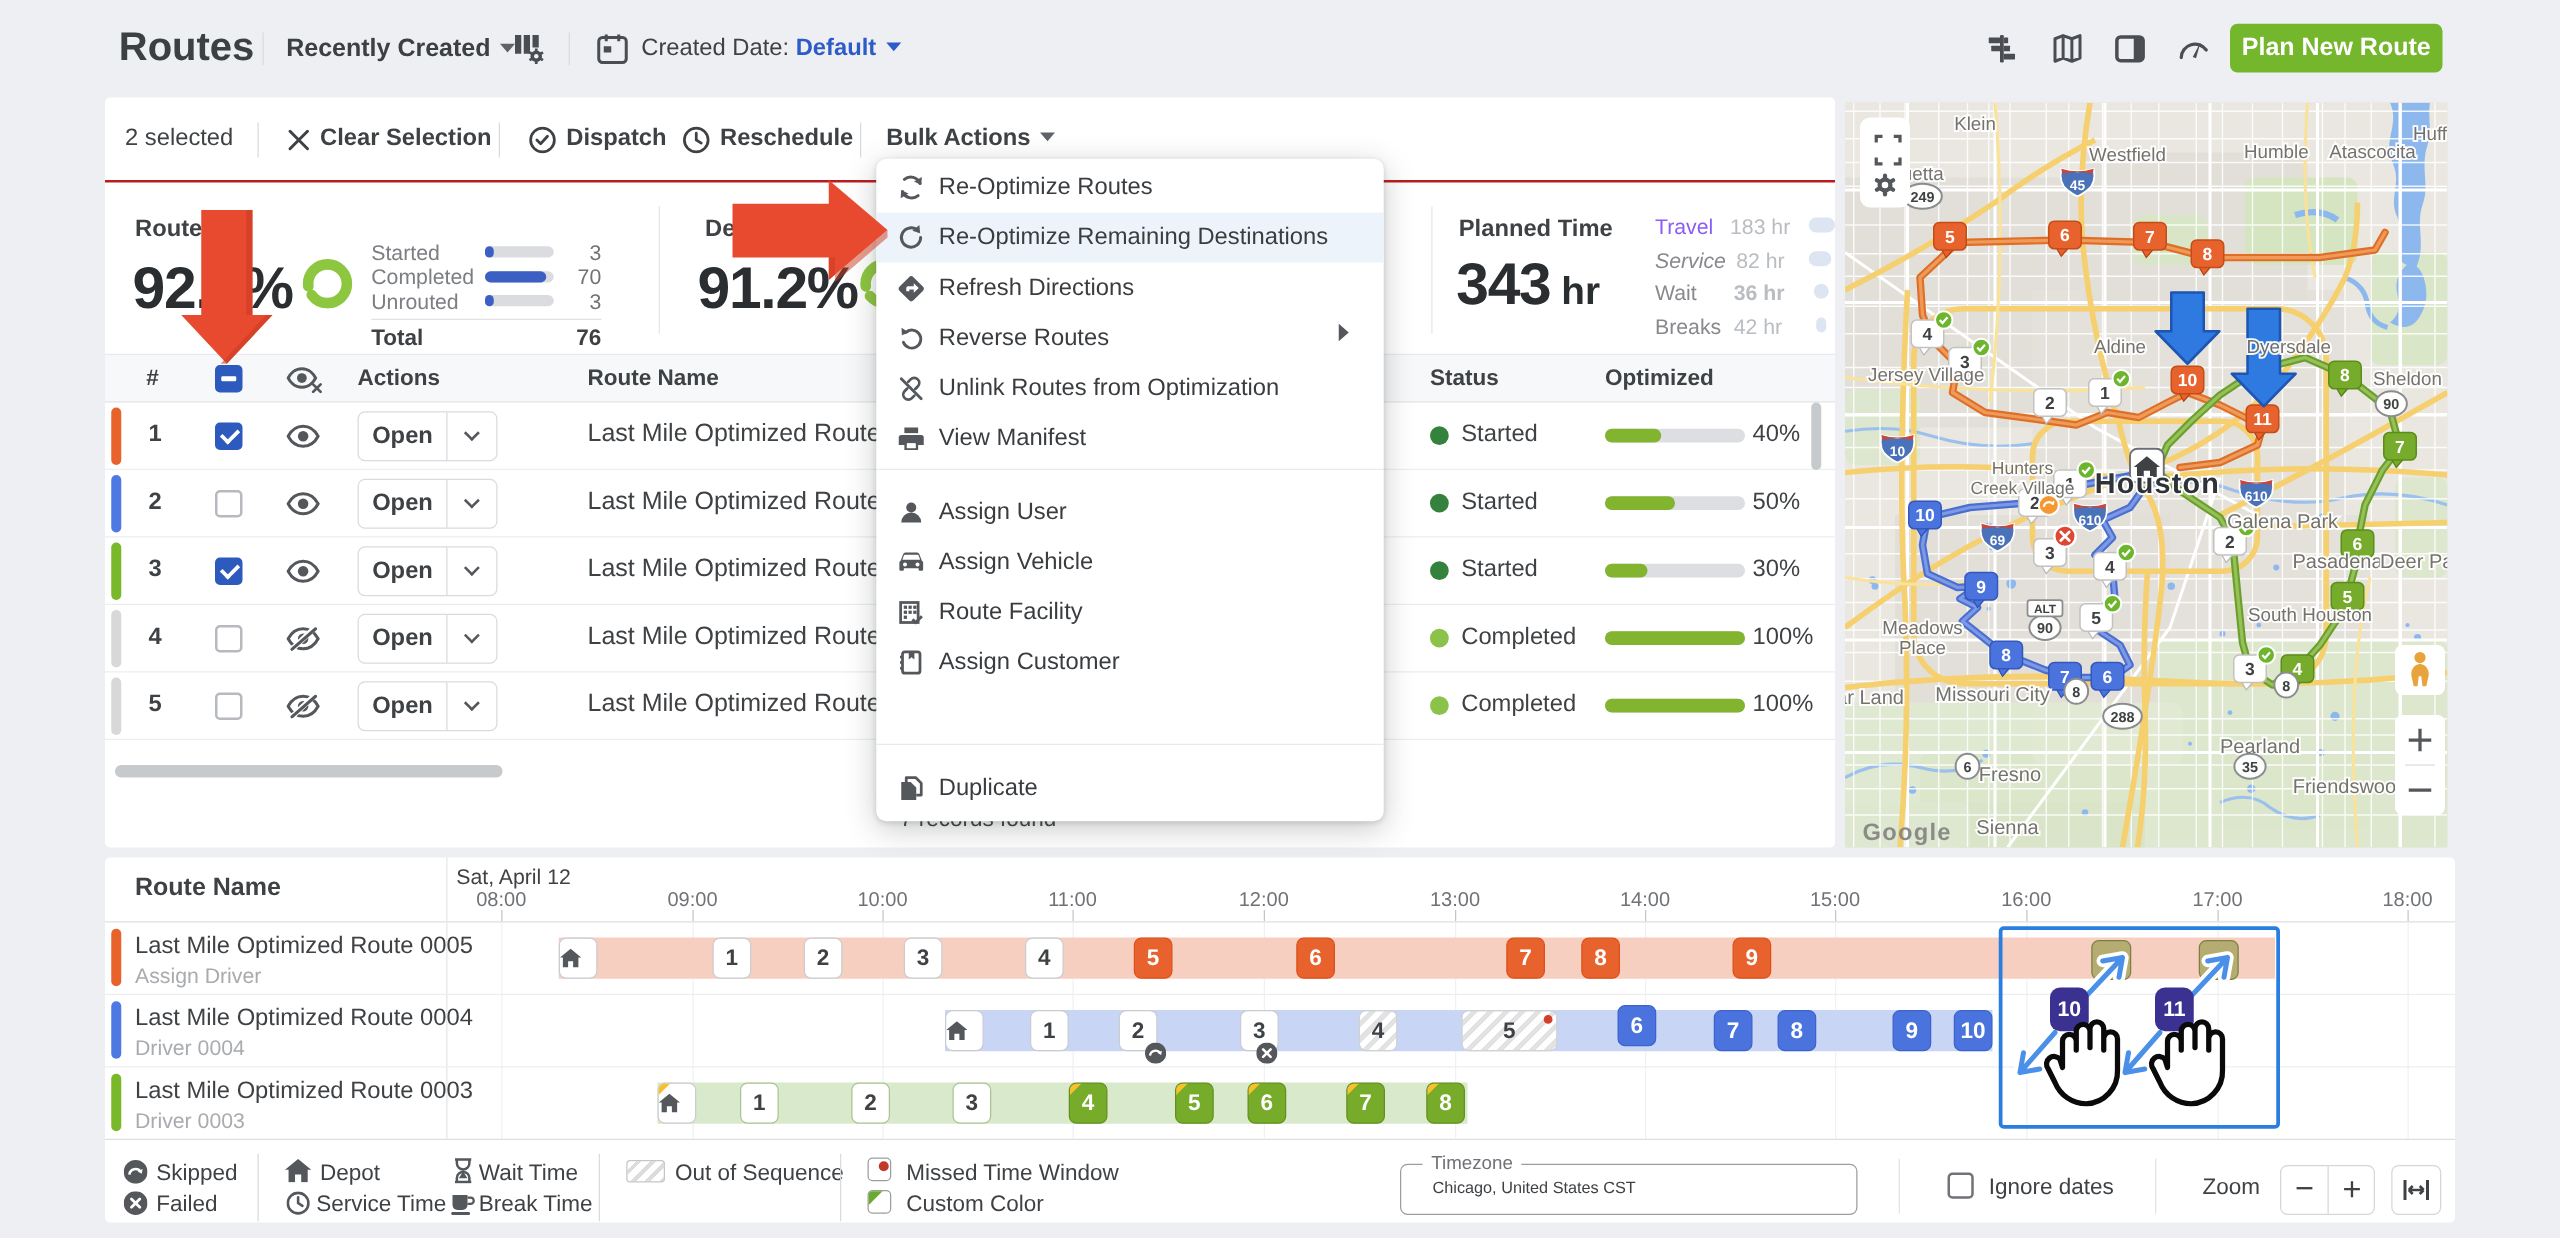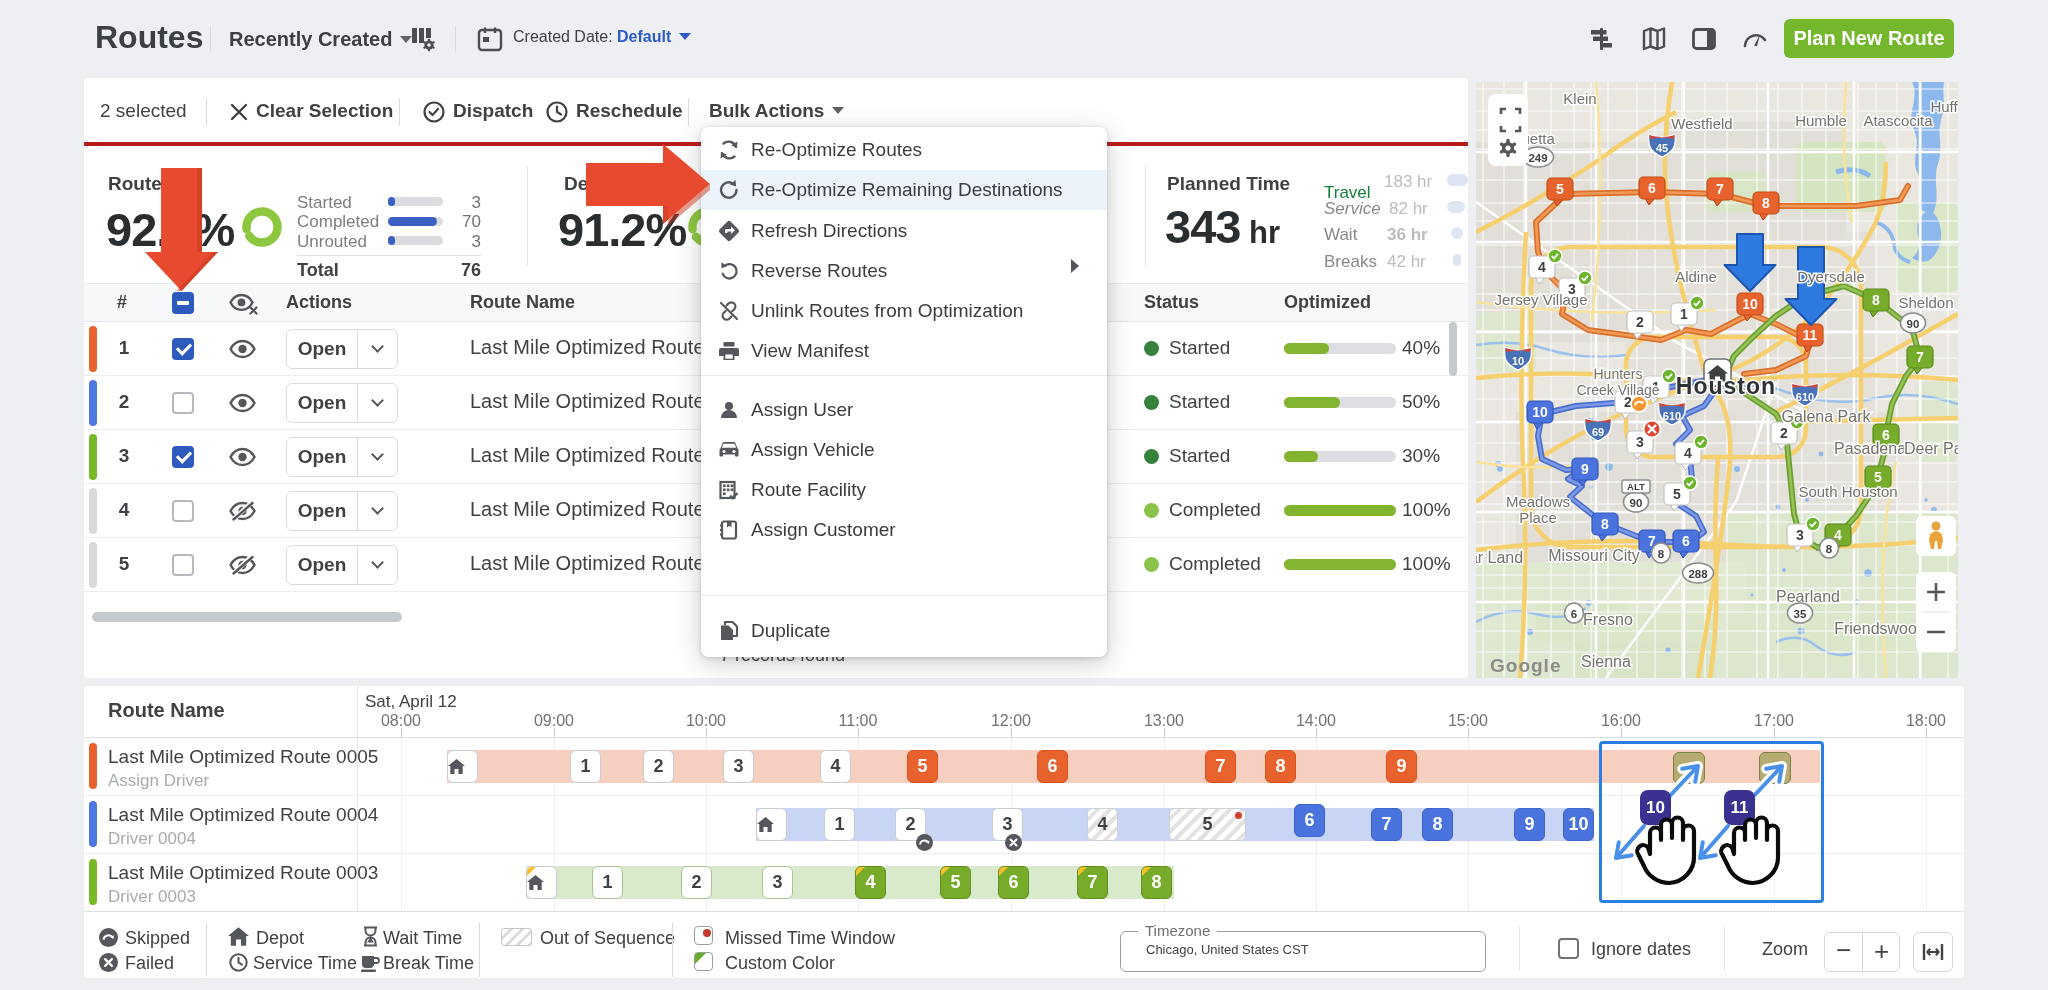--- a/index.html
+++ b/index.html
@@ -6,28 +6,28 @@
 html,body { width:2048px; height:990px; overflow:hidden; }
 body { background:#edeff2; font-family:"Liberation Sans", sans-serif; color:#3f4245; position:relative; }
 .abs { position:absolute; }
 .hdiv { background:#d8dbdf; width:1px; }
 svg { display:block; }
 
 #h-title { left:95px; top:19px; font-size:32px; font-weight:bold; color:#3c4043; }
 #h-div1 { left:210px; top:26px; height:26px; }
 #h-recent { left:229px; top:28px; font-size:20px; font-weight:bold; color:#3c4043; }
 #h-div2 { left:455px; top:26px; height:26px; }
-#h-cd { left:513px; top:28px; font-size:16px; color:#3f4245; }
+#h-cd { left:513px; top:28px; font-size:19px; color:#3f4245; }
 #h-cd .blue { color:#2d5bc8; font-weight:bold; }
 .caret { display:inline-block; width:0; height:0; border-left:6px solid transparent; border-right:6px solid transparent; border-top:7px solid #5f6368; vertical-align:middle; margin-left:8px; margin-bottom:3px; }
 .caret.blue { border-top-color:#2d5bc8; }
 #btn-plan { left:1784px; top:19px; width:170px; height:39px; background:#74b62c; border-radius:6px; color:#fff; font-size:20px; font-weight:bold; text-align:center; line-height:39px; }
 
 #mainpanel { left:84px; top:78px; width:1384px; height:600px; background:#fff; border-radius:4px; }
-#toolbar { left:0; top:0; width:1384px; height:68px; border-bottom:4px solid #b91c1c; }
+#toolbar { left:0; top:0; width:1384px; height:68px; border-bottom:2px solid #b91c1c; }
 #toolbar .item { position:absolute; top:22px; font-size:19px; color:#3f4245; }
 #toolbar .bold { font-weight:bold; }
 
 #stats { left:0; top:69px; width:1384px; height:137px; border-bottom:1px solid #e8eaed; }
 .statlabel { font-size:19px; font-weight:bold; color:#3f4245; }
 .statbig { font-size:47px; font-weight:bold; color:#2b2e31; letter-spacing:-1px; }
 .slrow { position:absolute; font-size:17px; color:#7b7e83; }
 .bar { position:absolute; width:55px; height:9px; background:#dadcdf; border-radius:5px; }
 .bar i { position:absolute; left:0; top:0; height:9px; background:#3c5fc4; border-radius:5px; display:block; }
 .sval { position:absolute; font-size:17px; color:#6f7276; text-align:right; width:30px; }
@@ -180,21 +180,21 @@
 
     <div class="abs statlabel" style="left:480px;top:26px;">Destinations</div>
     <div class="abs statbig" style="left:474px;top:55px;">91.2%</div>
     <svg class="abs" style="left:604px;top:60px;" width="40" height="40" viewBox="0 0 40 40">
       <circle cx="20" cy="20" r="15.5" fill="none" stroke="#8dc63f" stroke-width="8.5" stroke-dasharray="89 8.4" stroke-dashoffset="27" stroke-linecap="round" transform="rotate(-90 20 20)"></circle>
     </svg>
     <div class="abs hdiv" style="left:1061px;top:18px;height:102px;background:#e4e6e9;"></div>
 
     <div class="abs statlabel" style="left:1083px;top:26px;">Planned Time</div>
     <div class="abs statbig" style="left:1081px;top:52px;">343<span style="font-size:31px;letter-spacing:0;"> hr</span></div>
-    <div class="slrow" style="left:1240px;top:36px;color:#15803d;">Travel</div>
+    <div class="slrow" style="left:1240px;top:25px;color:#8b5cf6;">Travel</div>
     <div class="slrow" style="left:1240px;top:52px;color:#87898d;font-style:italic;">Service</div>
     <div class="slrow" style="left:1240px;top:78px;color:#87898d;">Wait</div>
     <div class="slrow" style="left:1240px;top:105px;color:#87898d;">Breaks</div>
     <div class="slrow" style="left:1300px;top:25px;color:#b9bcc0;">183 hr</div>
     <div class="slrow" style="left:1305px;top:52px;color:#b9bcc0;">82 hr</div>
     <div class="slrow" style="left:1303px;top:78px;color:#b9bcc0;font-weight:bold;">36 hr</div>
     <div class="slrow" style="left:1303px;top:105px;color:#b9bcc0;">42 hr</div>
     <div class="abs" style="left:1363px;top:27px;width:21px;height:12px;background:#dde4f2;border-radius:6px;"></div>
     <div class="abs" style="left:1363px;top:54px;width:18px;height:12px;background:#dde4f2;border-radius:6px;"></div>
     <div class="abs" style="left:1367px;top:80px;width:12px;height:12px;background:#dde4f2;border-radius:6px;"></div>

